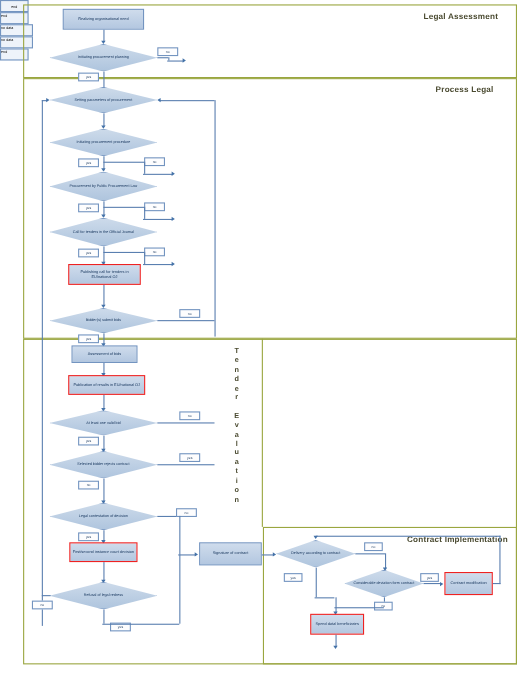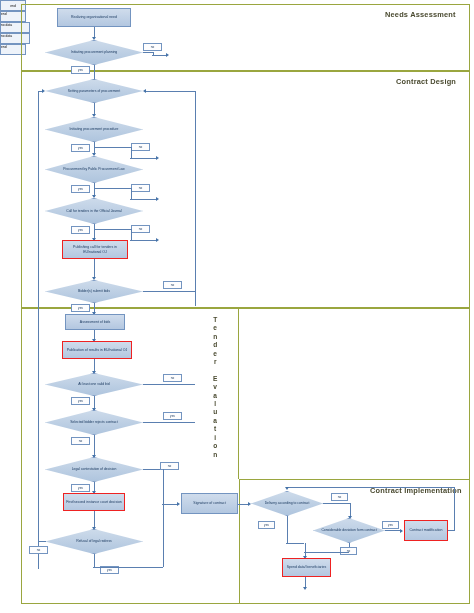--- a/index.html
+++ b/index.html
@@ -51,24 +51,24 @@
   .arw-d{border-left:2.1px solid transparent;border-right:2.1px solid transparent;border-top:3px solid #4472a8;}
   .arw-r{border-top:2.1px solid transparent;border-bottom:2.1px solid transparent;border-left:3px solid #4472a8;}
   .arw-l{border-top:2.1px solid transparent;border-bottom:2.1px solid transparent;border-right:3px solid #4472a8;}
 </style>
 </head>
 <body>
 
 <div id="page">
 
   <div class="section" style="left:21px;top:4px;width:449px;height:67px;"></div>
-  <div class="section-title" style="left:385px;top:10px;">Needs Assessment</div>
+  <div class="section-title" style="left:385px;top:10px;">Legal Assessment</div>
 
   <div class="section" style="left:21px;top:71px;width:449px;height:237px;"></div>
-  <div class="section-title" style="left:396px;top:77px;">Contract Design</div>
+  <div class="section-title" style="left:396px;top:77px;">Process Legal</div>
 
   <div class="section" style="left:21px;top:308px;width:449px;height:296px;"></div>
   <div class="vlabel" style="left:213px;top:316px;">
     <span>T</span>
     <span>e</span>
     <span>n</span>
     <span>d</span>
     <span>e</span>
     <span>r</span>
     <span>&nbsp;</span>

